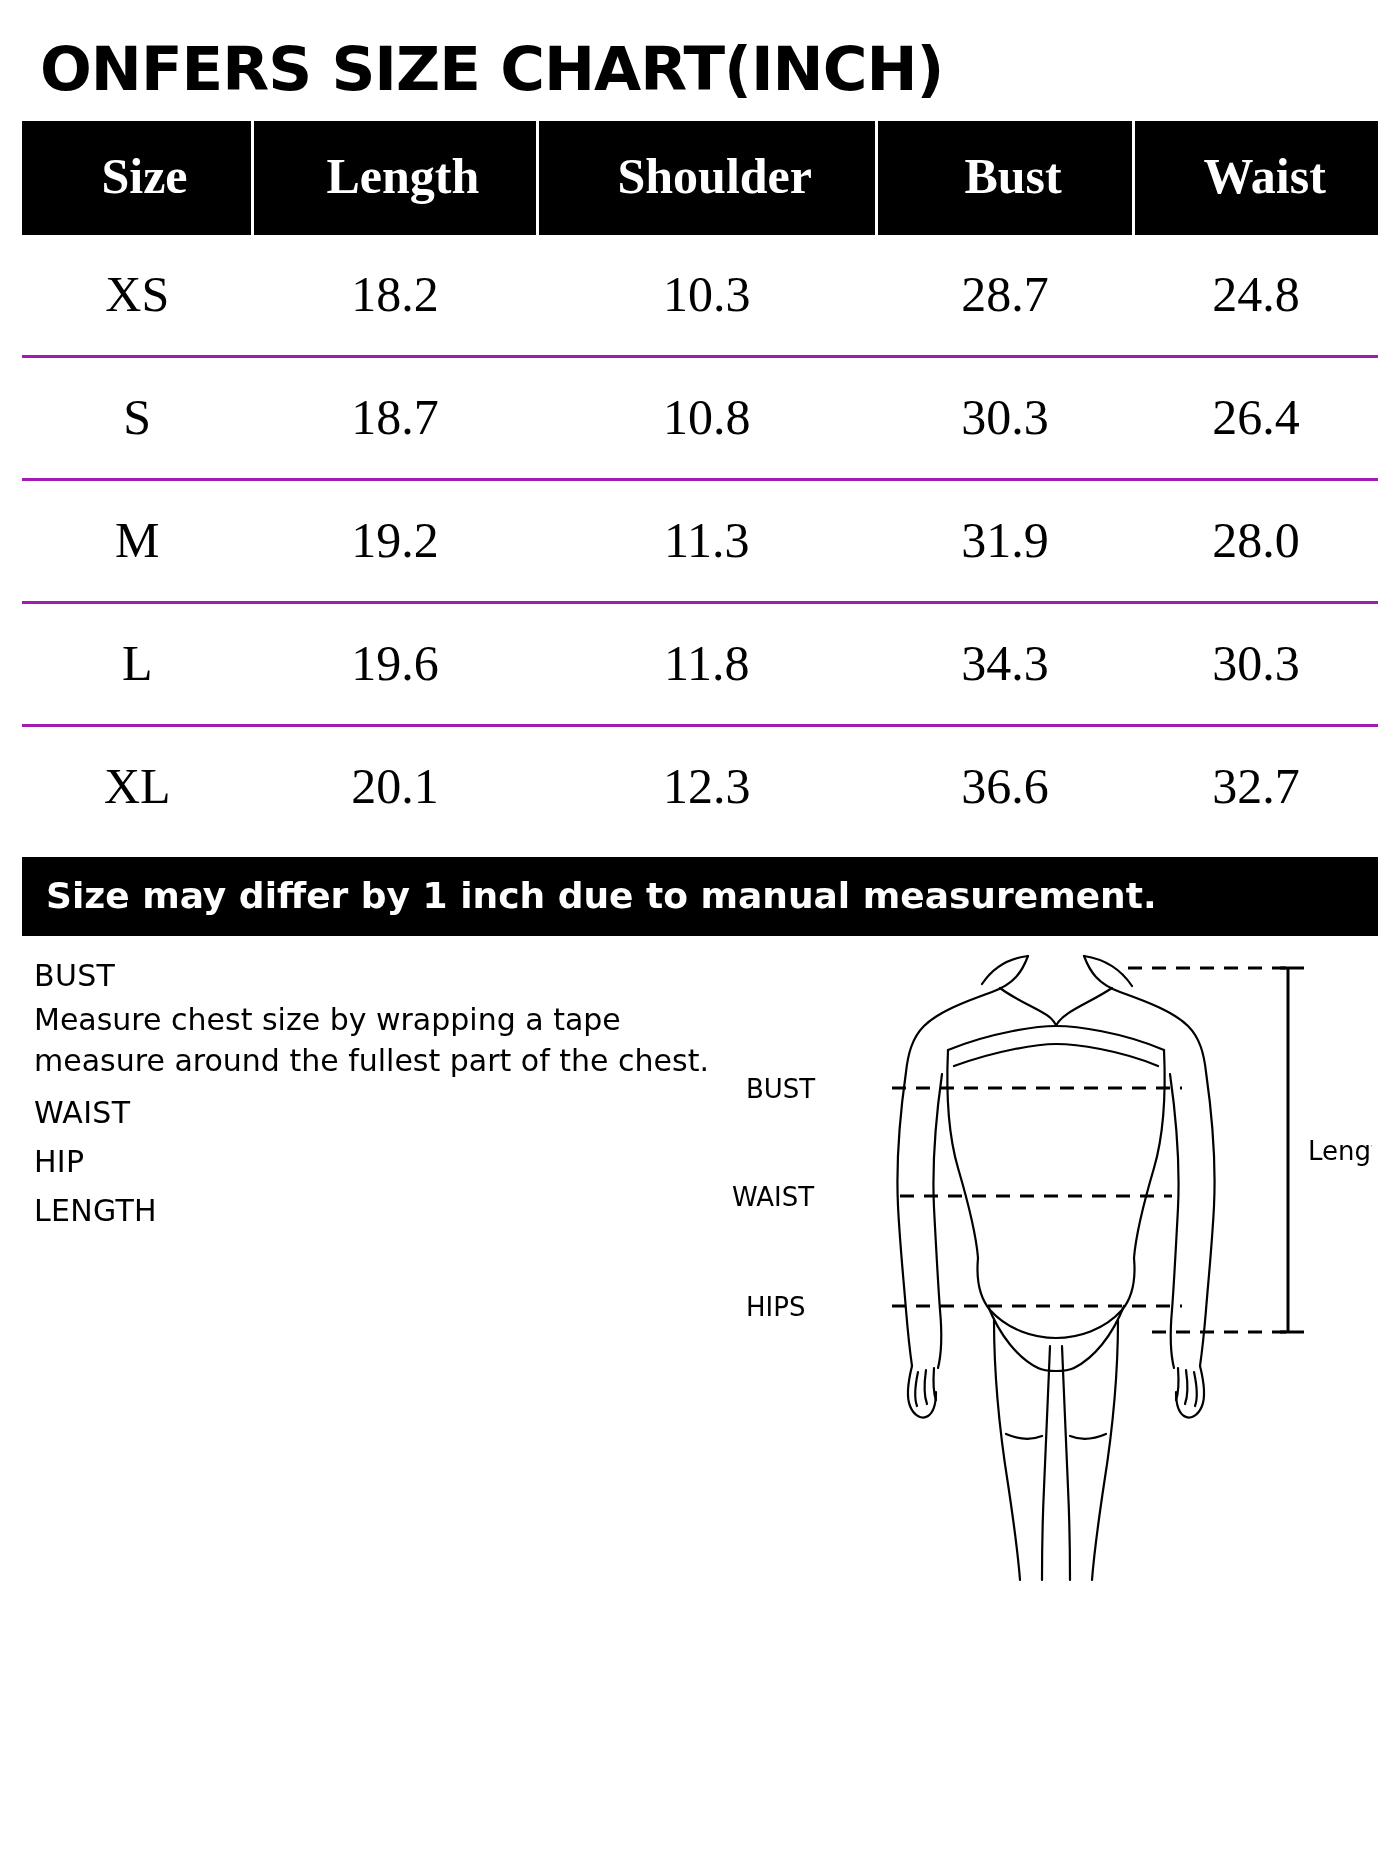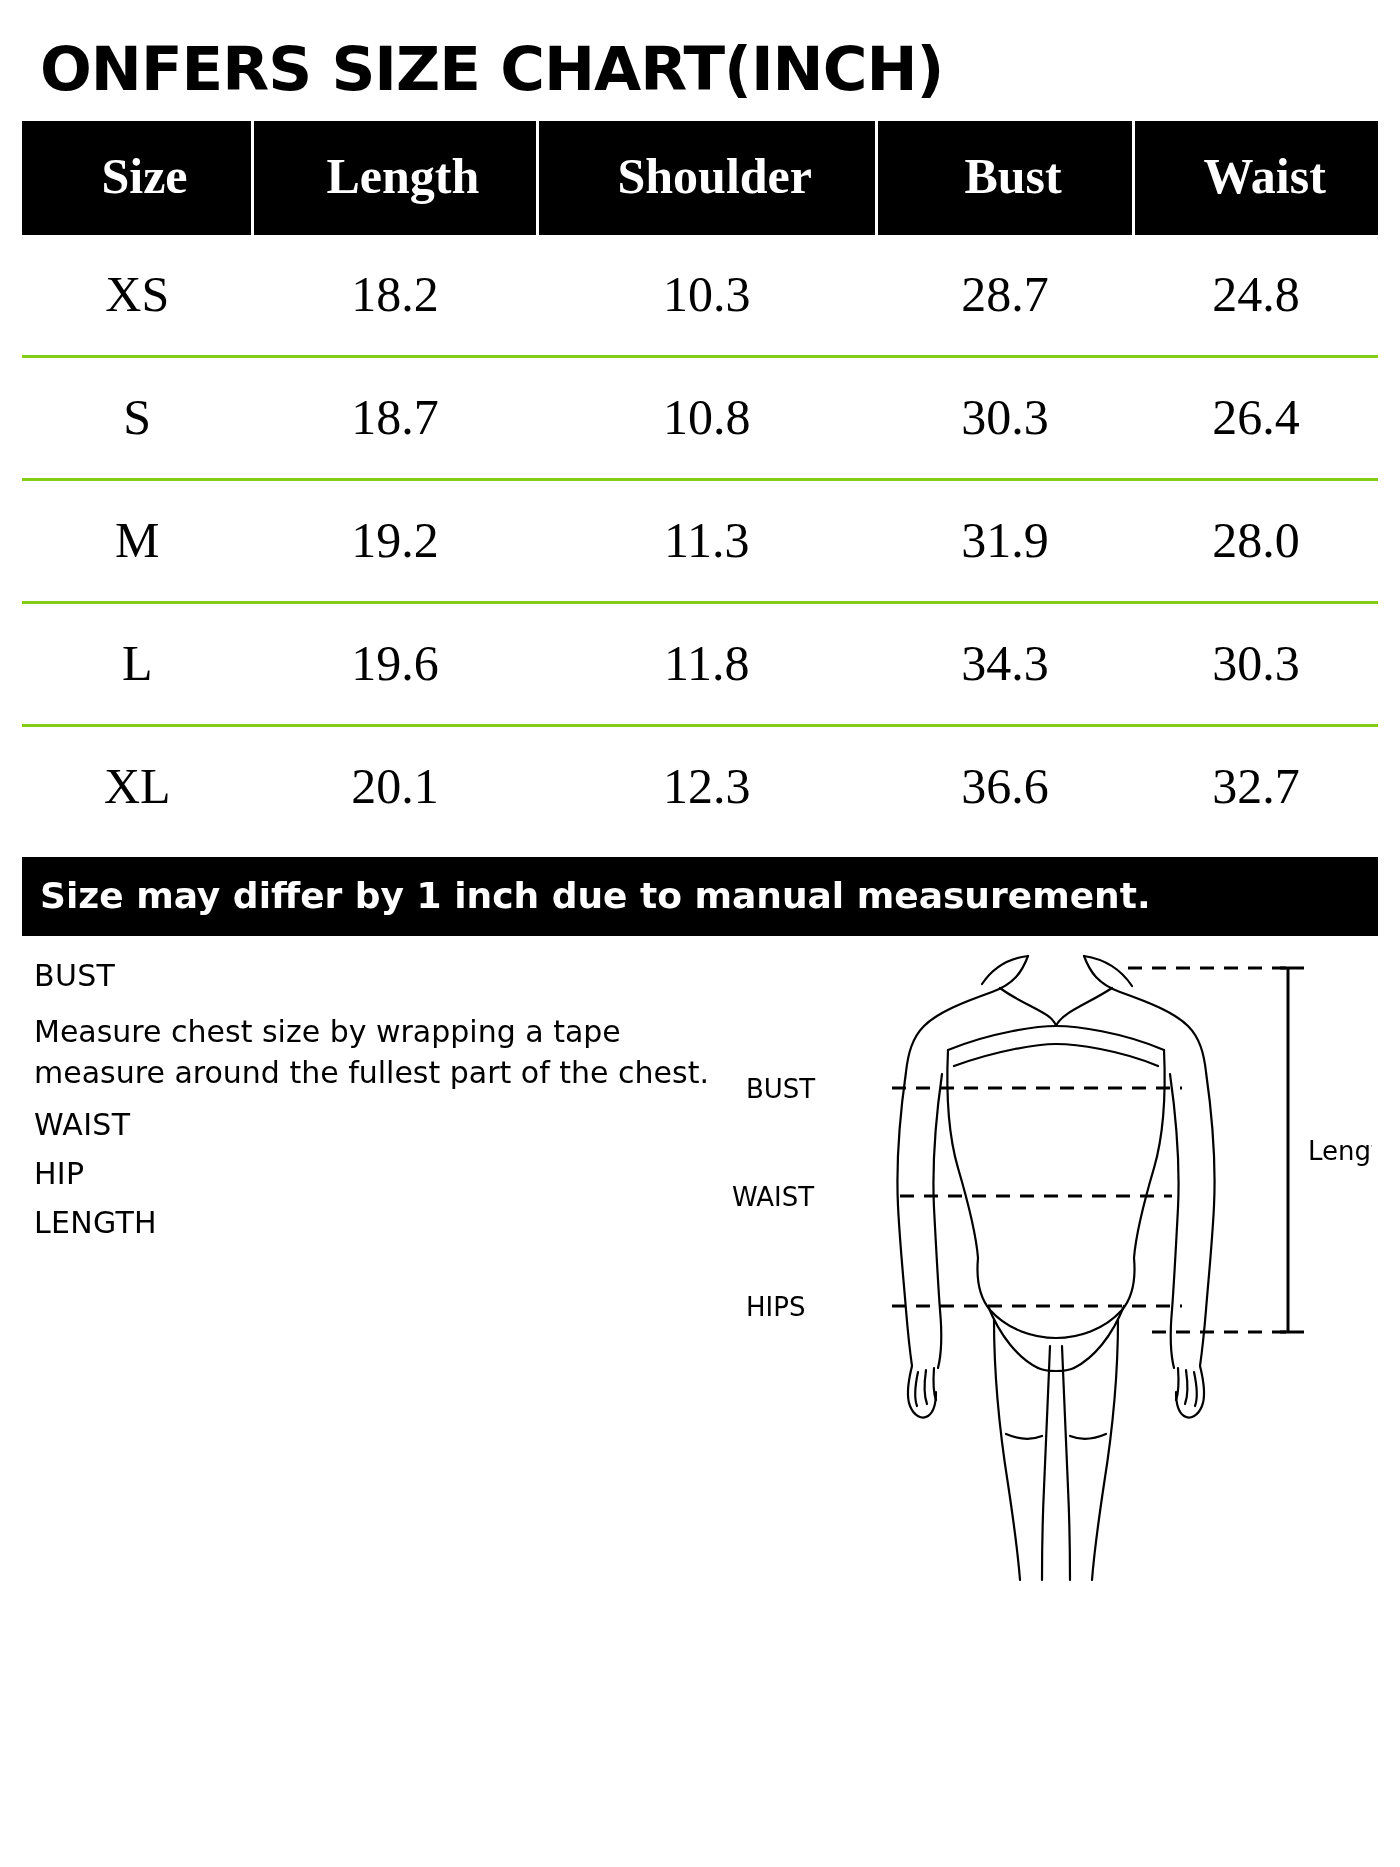--- a/index.html
+++ b/index.html
@@ -47,38 +47,38 @@
     font-weight: bold;
     font-size: 50px;
     padding: 26px 0 30px 16px;
     border-right: 3px solid #ffffff;
   }
   .size-table th:last-child { border-right: none; }
   .size-table td {
     text-align: center;
     font-size: 50px;
     padding: 30px 0 32px 0;
-    border-bottom: 3px solid #84cc16;
+    border-bottom: 3px solid #a21caf;
     font-family: "Liberation Serif", serif;
   }
   .size-table tr:last-child td { border-bottom: none; }
   .col-size { width: 17%; }
   .col-length { width: 21%; }
   .col-shoulder { width: 25%; }
   .col-bust { width: 19%; }
   .col-waist { width: 18%; }
 
   
   .note-bar {
     background: #000000;
     color: #ffffff;
     font-family: "DejaVu Sans", sans-serif;
     font-weight: bold;
     font-size: 36px;
-    padding: 18px 0 20px 18px;
+    padding: 18px 0 20px 24px;
     margin-top: 10px;
     white-space: nowrap;
   }
 
   
   .bottom {
     display: flex;
     margin-top: 18px;
   }
   .defs {
@@ -92,21 +92,21 @@
     font-size: 30px;
     font-weight: normal;
     margin-top: 14px;
     letter-spacing: 0.3px;
   }
   .def-term:first-child { margin-top: 4px; }
   .def-desc {
     font-family: "DejaVu Sans", sans-serif;
     font-size: 30px;
     line-height: 1.35;
-    margin-top: 19px;
+    margin-top: 7px;
   }
 
   
   .figure {
     flex: 1 1 auto;
     position: relative;
     min-height: 620px;
   }
   .figure svg {
     position: absolute;

